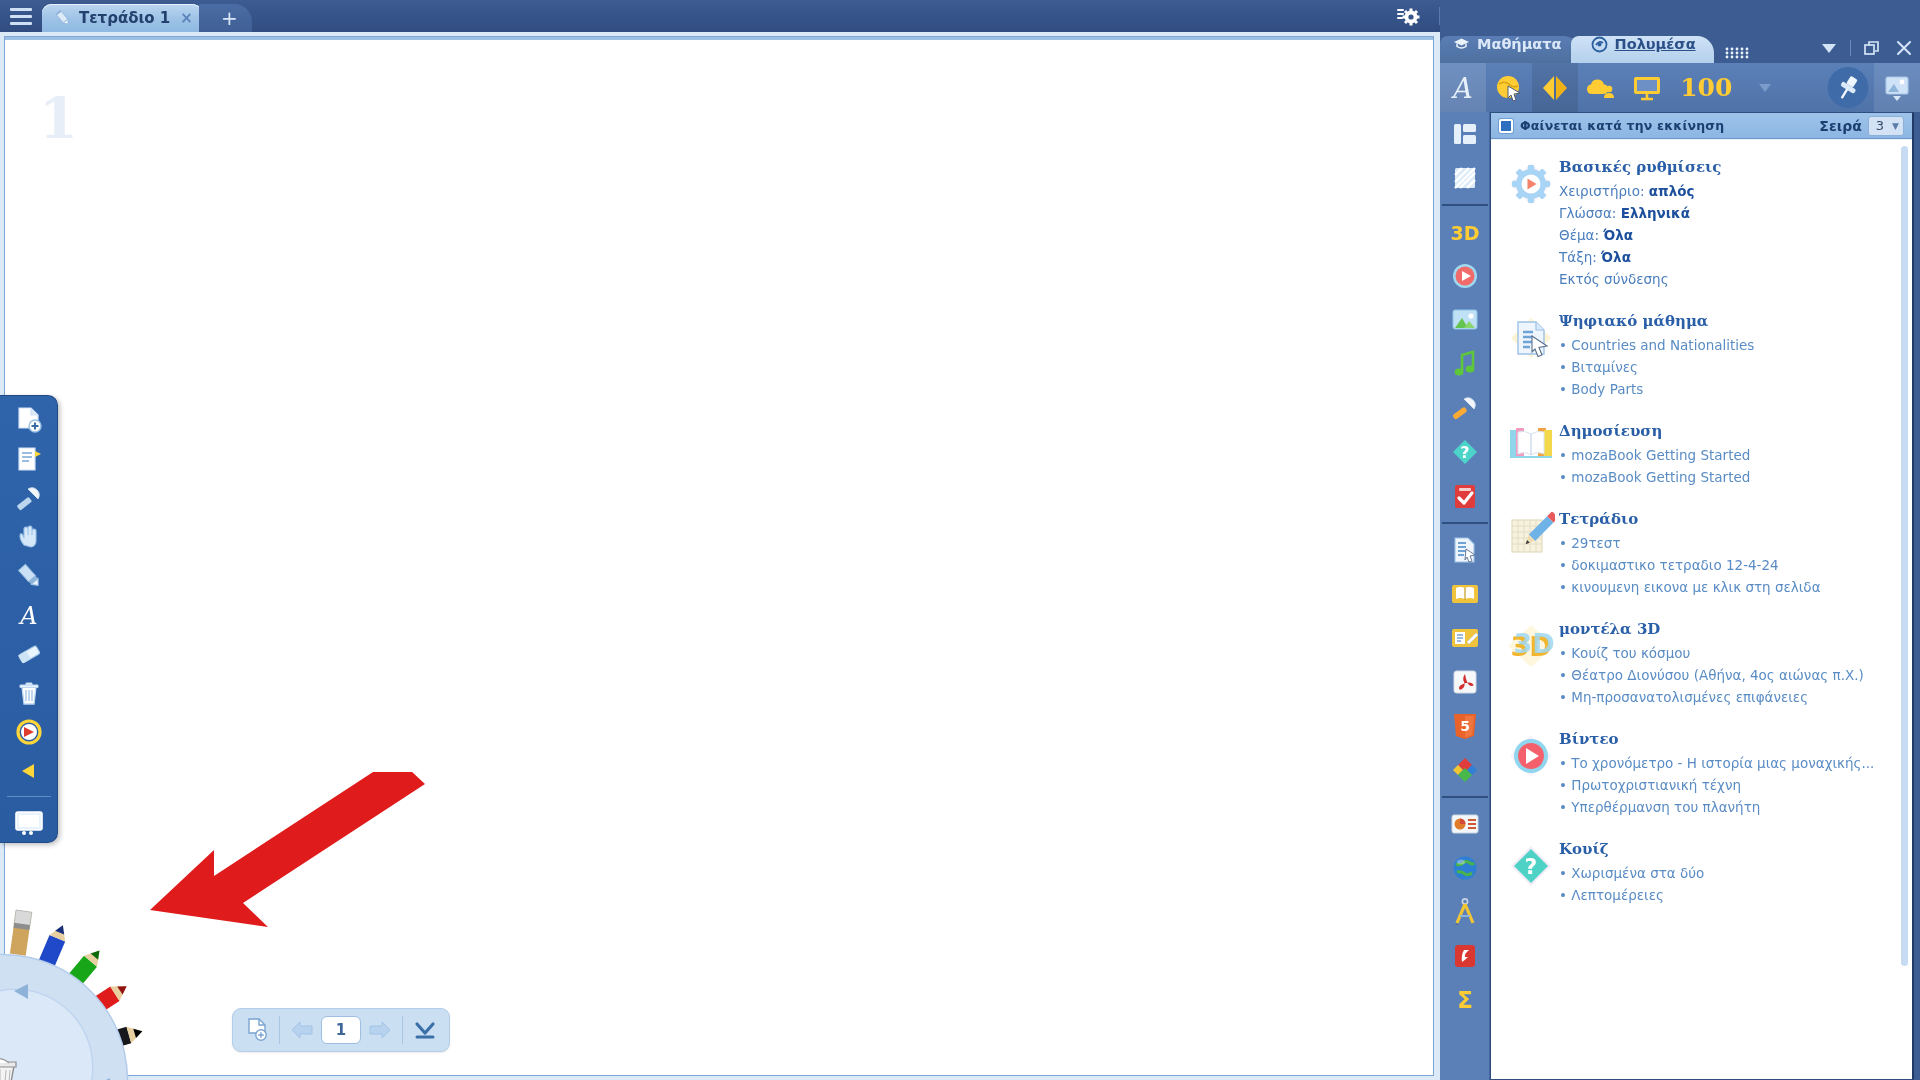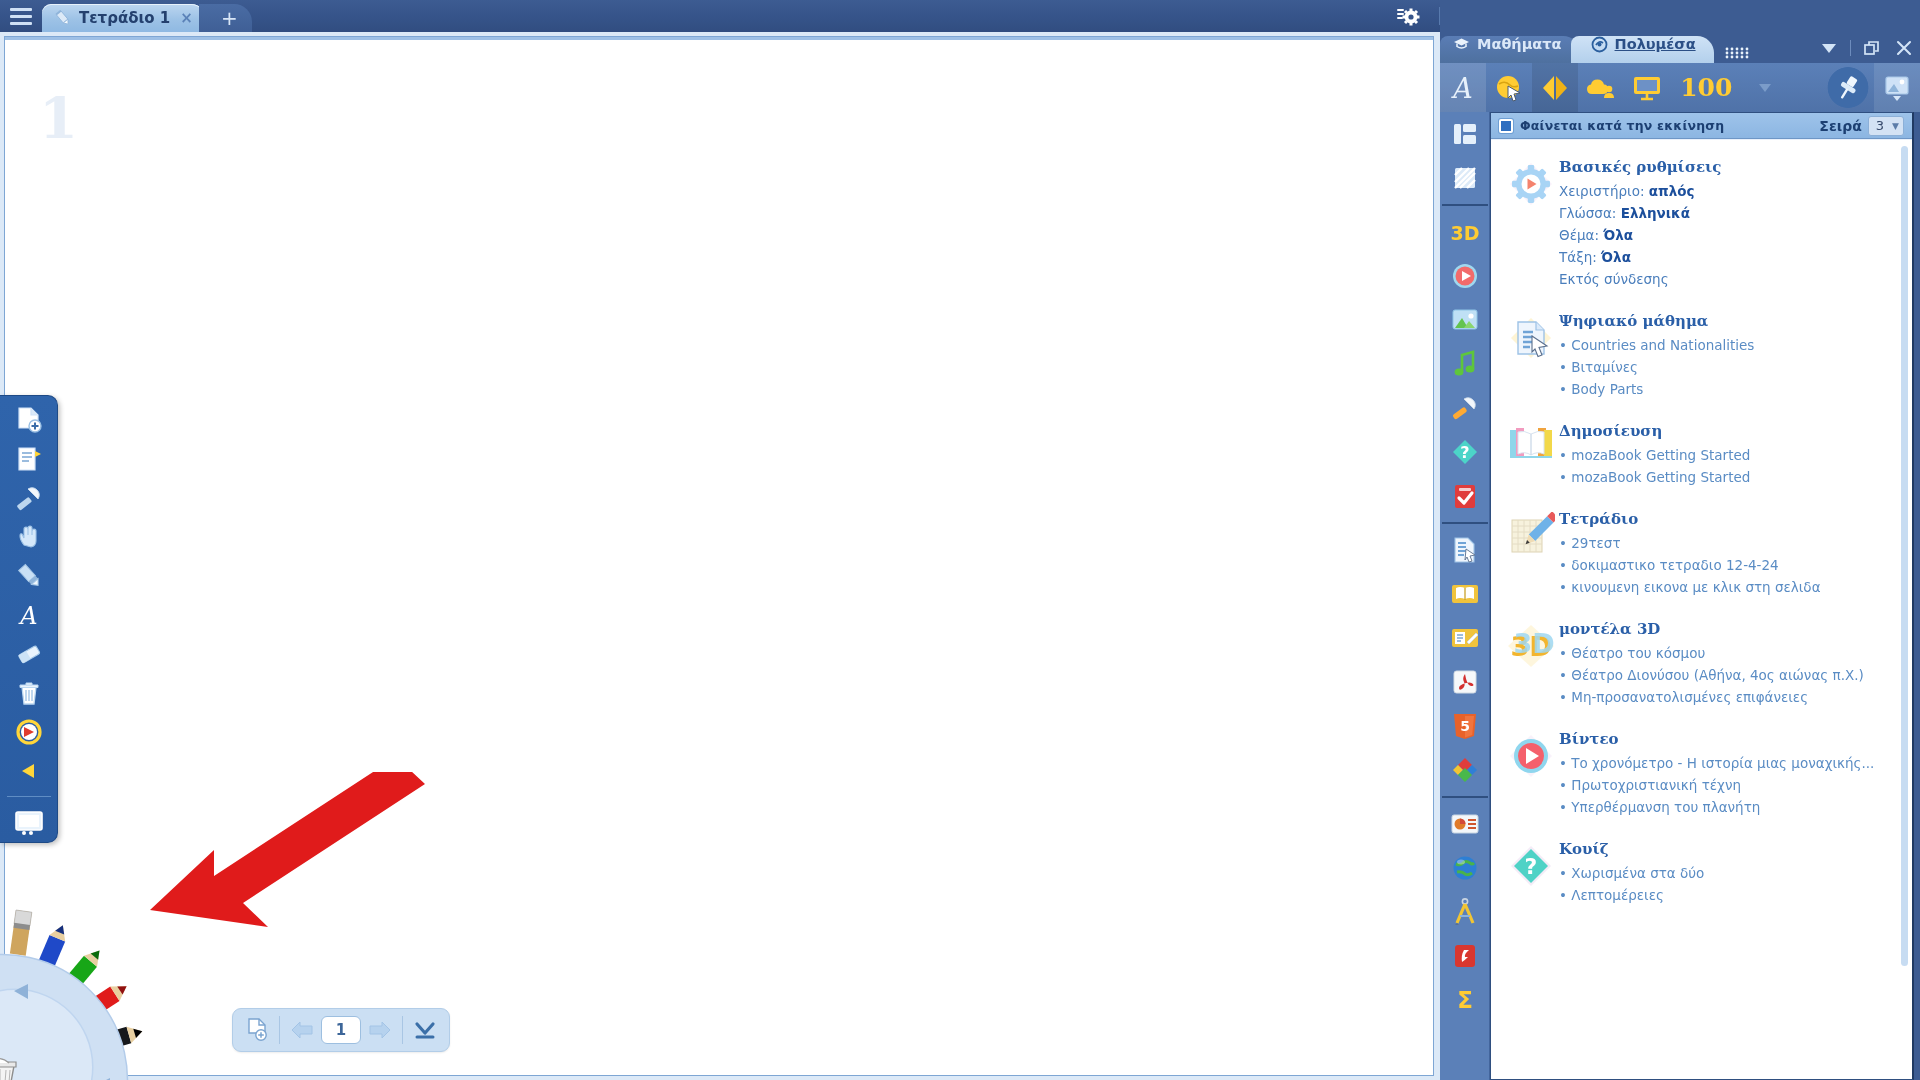--- a/index.html
+++ b/index.html
@@ -871,21 +871,21 @@
         <div class="group">
           <div class="gicon">
             <svg width="54" height="48" viewBox="0 0 54 48">
               <polygon points="27,3 50,24 27,45 4,24" fill="#fdf0c6" opacity=".6"></polygon>
               <text x="27" y="34" font-family="DejaVu Sans, sans-serif" font-size="27" font-weight="bold" fill="#f2b52e" text-anchor="middle">3D</text>
               <text x="30" y="31" font-family="DejaVu Sans, sans-serif" font-size="27" font-weight="bold" fill="#9fd8f2" text-anchor="middle" opacity=".85">3D</text>
             </svg>
           </div>
           <div class="gbody">
             <div class="gtitle">μοντέλα 3D</div>
-            <div class="gitem">Θέατρο του κόσμου</div>
+            <div class="gitem">Κουίζ του κόσμου</div>
             <div class="gitem">Θέατρο Διονύσου (Αθήνα, 4ος αιώνας π.Χ.)</div>
             <div class="gitem">Μη-προσανατολισμένες επιφάνειες</div>
           </div>
         </div>
 
         <div class="group">
           <div class="gicon">
             <svg width="48" height="48" viewBox="0 0 48 48">
               <polygon points="24,3 45,24 24,45 3,24" fill="#f3e8f5" opacity=".55"></polygon>
               <circle cx="24" cy="24" r="17" fill="#8fd6ee"></circle>

